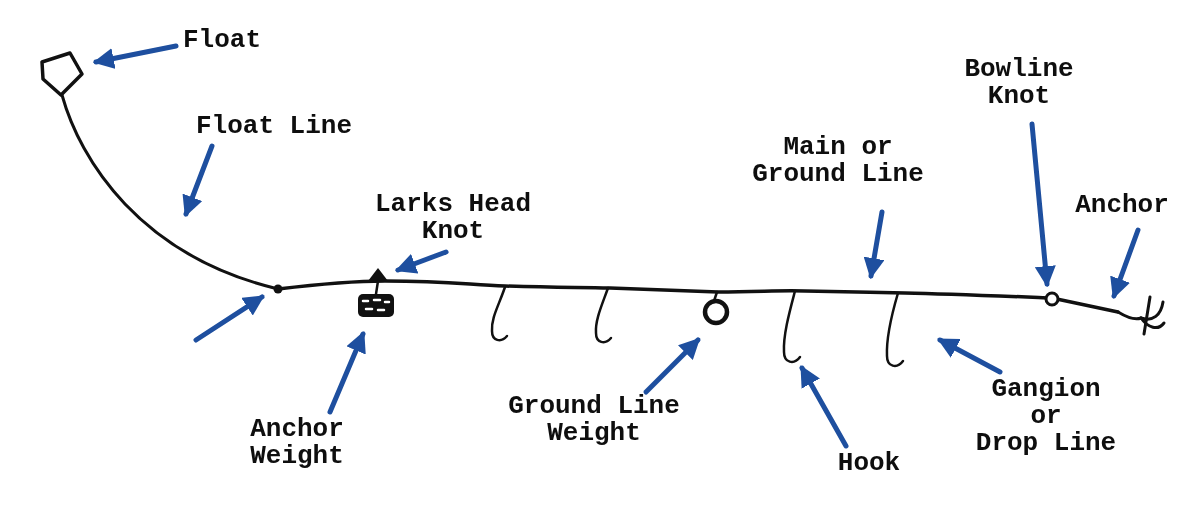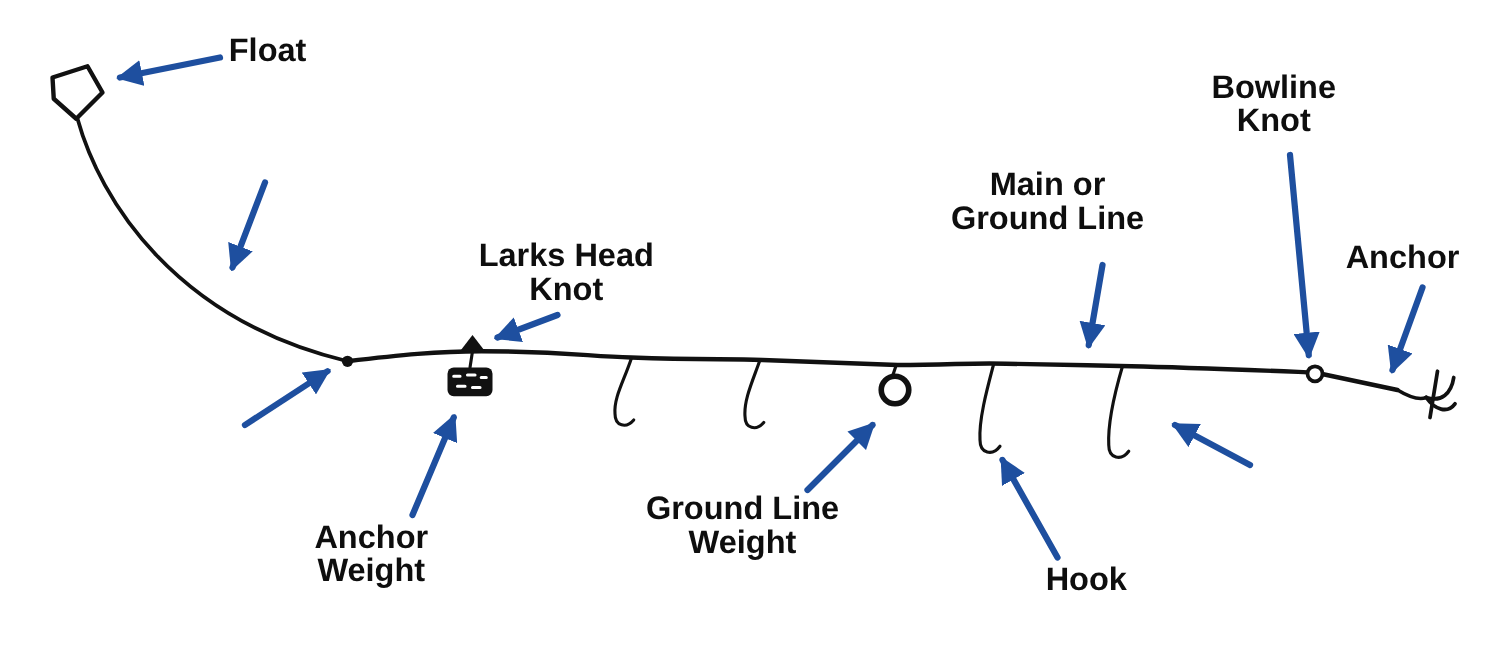--- a/index.html
+++ b/index.html
@@ -1,21 +1,21 @@
 <!DOCTYPE html>
 <html><head>
 <meta charset="utf-8">
 <style>
   html,body { margin:0; padding:0; background:#ffffff; }
   .stage {
     position:relative;
     width:1200px; height:529px;
     background:#ffffff;
     overflow:hidden;
-    font-family:Liberation Sans, sans-serif;
+    font-family:Liberation Mono, monospace;
     border-radius:27px;
   }
   .artwork { position:absolute; left:0; top:0; }
   .label {
     position:absolute;
     font-weight:700;
     font-size:26px;
     line-height:27px;
     color:#0e0e0e;
     white-space:pre-line;
@@ -79,35 +79,38 @@
       <path d="M882,212 L871,276" marker-end="url(#ah)"></path>
       <path d="M846,446 L802,368" marker-end="url(#ah)"></path>
       <path d="M1000,372 L940,340" marker-end="url(#ah)"></path>
       <path d="M1032,124 L1047,284" marker-end="url(#ah)"></path>
       <path d="M1138,230 L1114,296" marker-end="url(#ah)"></path>
     </g>
   </svg>
 
   <div class="label" style="left:183px; top:27px;">Float</div>
 
+  <div class="label" style="left:196px; top:113px;">Float Line</div>
 
   <div class="label c" style="left:453px; top:191px;">Larks Head
 Knot</div>
 
 
   <div class="label c" style="left:297px; top:416px;">Anchor
 Weight</div>
 
   <div class="label c" style="left:594px; top:393px;">Ground Line
 Weight</div>
 
   <div class="label c" style="left:838px; top:134px;">Main or
 Ground Line</div>
 
   <div class="label c" style="left:869px; top:450px;">Hook</div>
 
+  <div class="label c" style="left:1046px; top:376px;">Gangion or
+Drop Line</div>
 
   <div class="label c" style="left:1019px; top:56px;">Bowline
 Knot</div>
 
   <div class="label c" style="left:1122px; top:192px;">Anchor</div>
 
 </div>
 
 </body></html>

